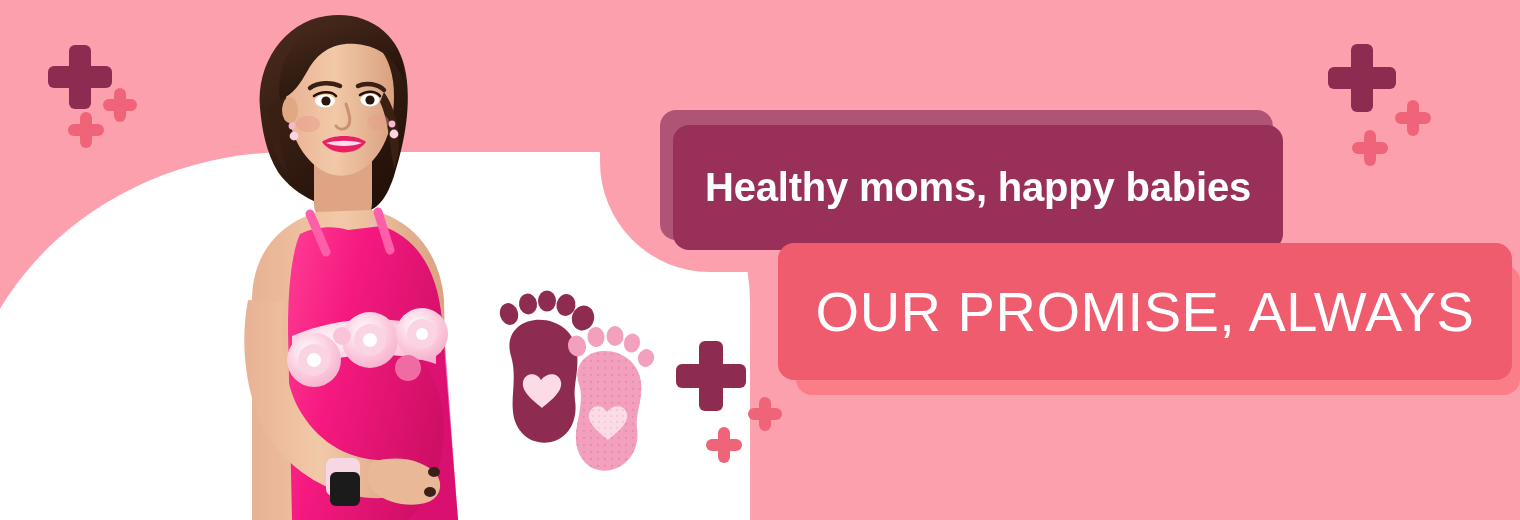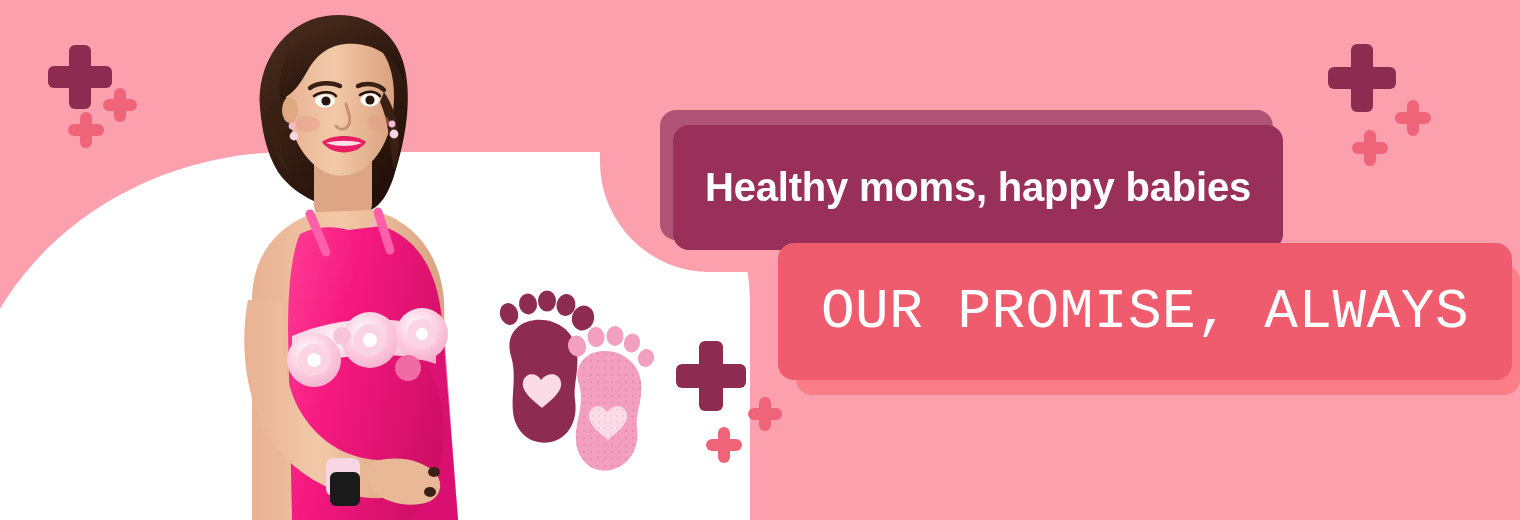--- a/index.html
+++ b/index.html
@@ -104,21 +104,21 @@
   }
   .box-tagline .face .txt{
     color:#ffffff;
     font-size:40px;
     font-weight:bold;
     letter-spacing:-0.2px;
     white-space:nowrap;
   }
 
   
-  .box-promise{ left:778px; top:243px; width:742px; height:140px;font-family:Liberation Mono, monospace; }
+  .box-promise{ left:778px; top:243px; width:742px; height:140px; }
   .box-promise .shadow{
     position:absolute; left:18px; top:22px;
     width:724px; height:130px;
     background:#fa7d88;
     border-radius:16px;
   }
   .box-promise .face{
     position:absolute; left:0; top:0;
     width:734px; height:137px;
     background:#ef5c6e;

